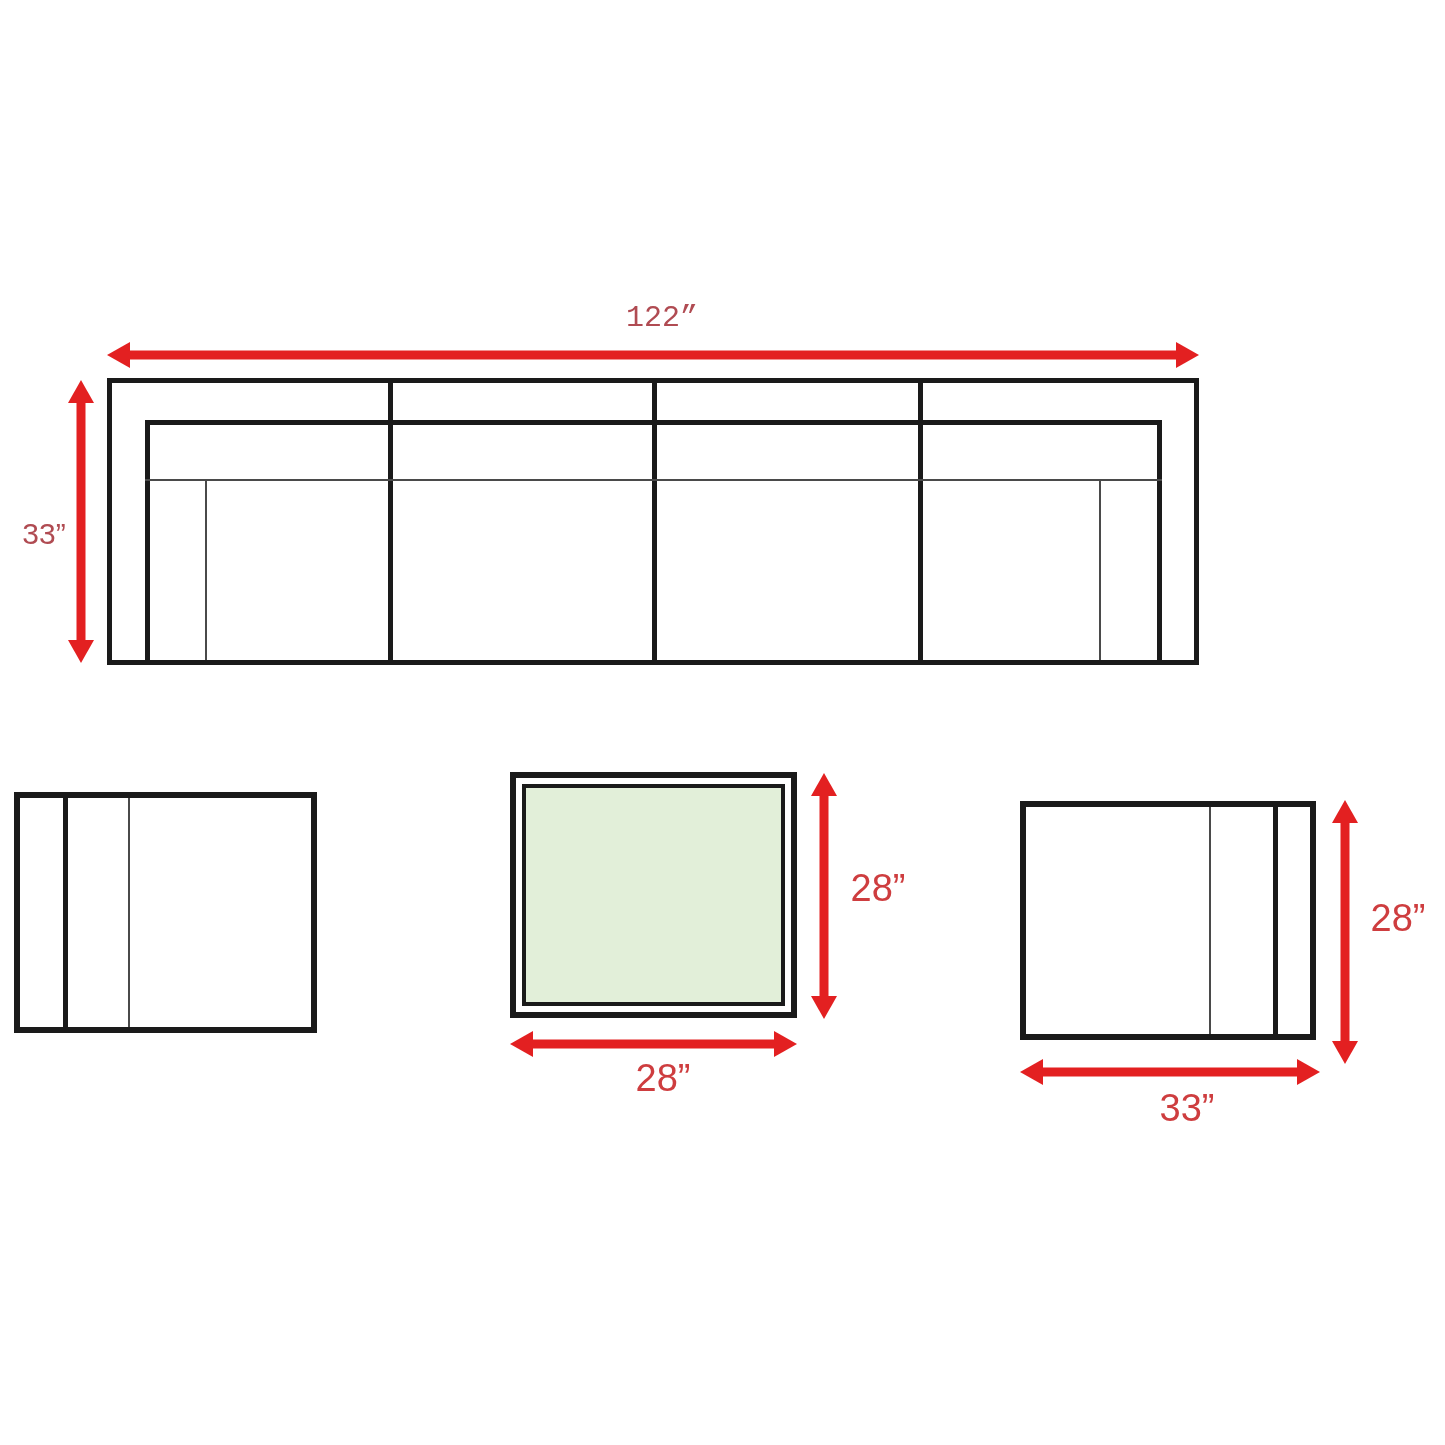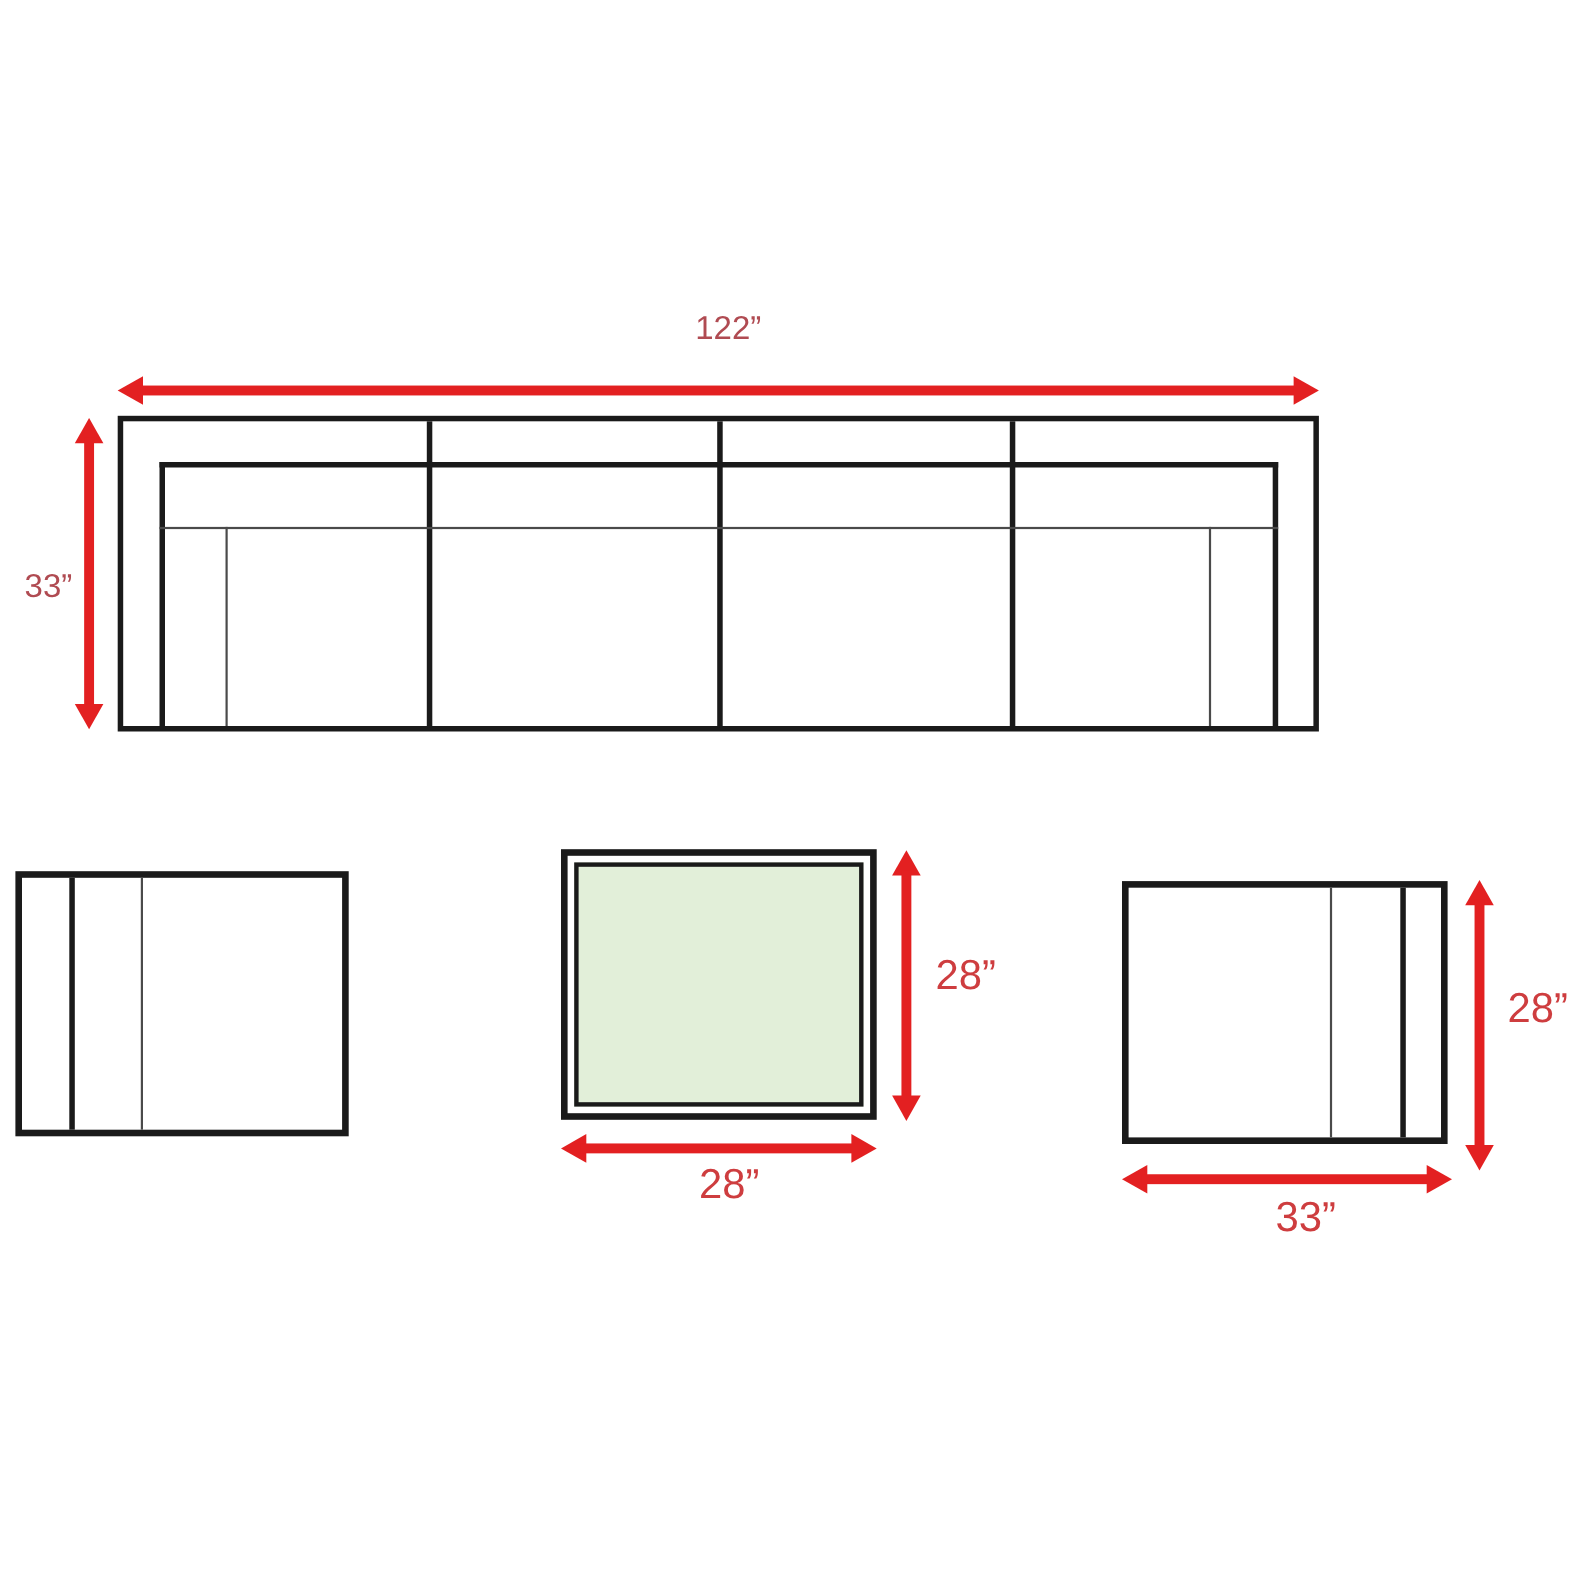--- a/index.html
+++ b/index.html
@@ -86,21 +86,21 @@
   #arrow-side-depth  { left: 1331px; top: 800px;  width: 28px;   height: 264px; }
   #arrow-side-width  { left: 1020px; top: 1058px; width: 300px;  height: 28px; }
 
   
   .dim-label {
     position: absolute; transform: translate(-50%, -50%);
     color: var(--label-top); font-size: 30px; white-space: nowrap;
   }
   .dim-label.big { color: var(--label-bottom); font-size: 38px; }
 
-  #label-sofa-width  { left: 662px;  top: 299px; }
+  #label-sofa-width  { left: 662px;  top: 318px; font-family: Liberation Mono, monospace; }
   #label-sofa-depth  { left: 44px;   top: 534px; }
   #label-table-depth { left: 878px;  top: 888px; }
   #label-table-width { left: 663px;  top: 1078px; }
   #label-side-depth  { left: 1398px; top: 918px; }
   #label-side-width  { left: 1187px; top: 1108px; }
 </style>
 </head>
 <body>
 
 <div class="canvas">

